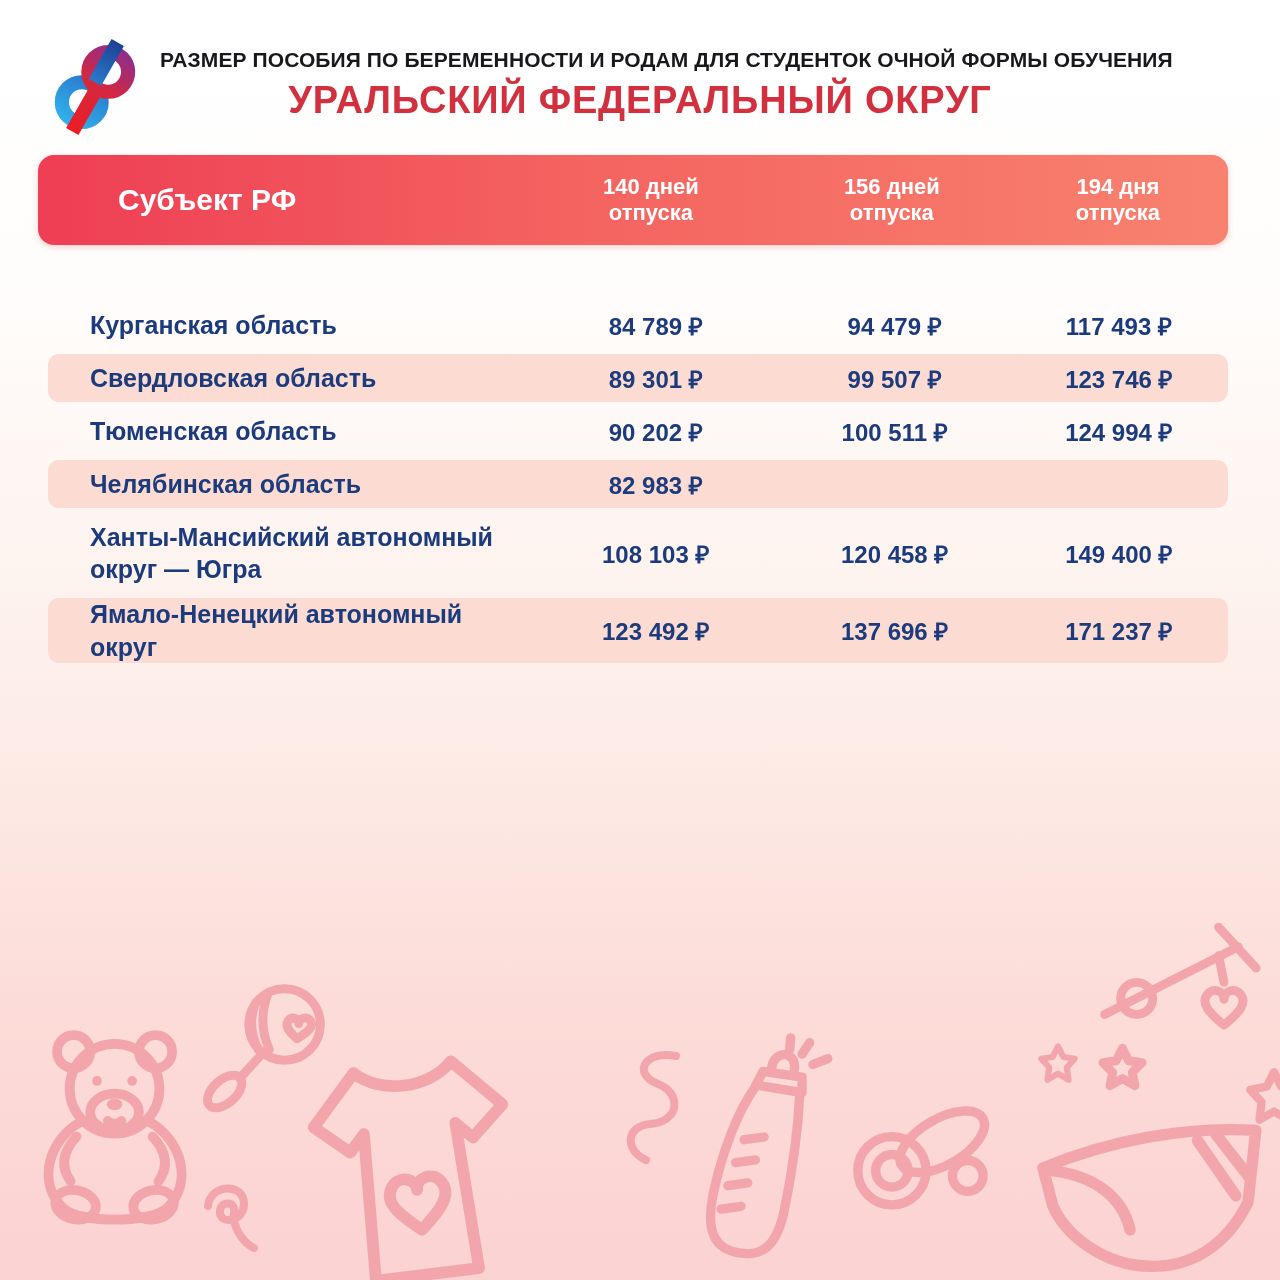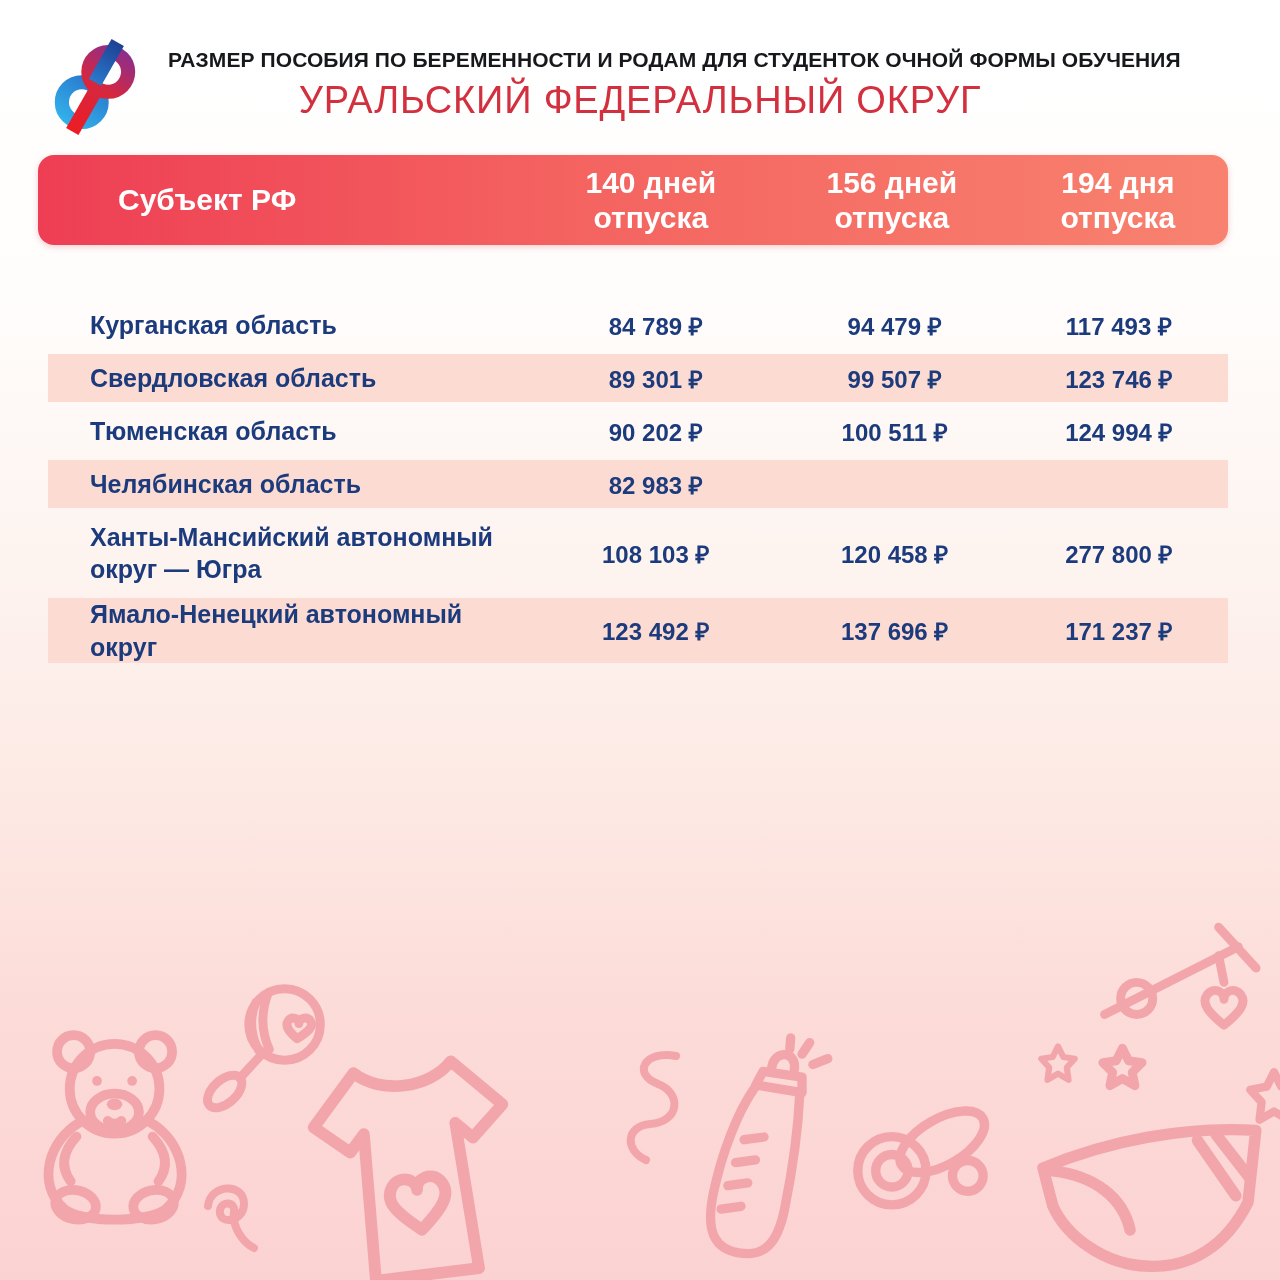--- a/index.html
+++ b/index.html
@@ -4,44 +4,44 @@
 <style>
   html,body { margin:0; padding:0; background:#e9e9e9; }
   .page {
     position:relative; width:1280px; height:1280px; overflow:hidden;
     font-family:"Liberation Sans", sans-serif;
     background:linear-gradient(180deg,#ffffff 0%,#fffdfc 22%,#fdf3ef 45%,#fde9e4 62%,#fcdcd8 78%,#fbd2d2 100%);
   }
   
   .logo { position:absolute; left:46px; top:34px; width:98px; height:106px; }
   .subtitle {
-    position:absolute; left:168px; top:48px; width:1000px;
+    position:absolute; left:160px; top:48px; width:1000px;
     font-size:21px; font-weight:600; color:#17181c; letter-spacing:0.1px; white-space:nowrap;
   }
   .title {
     position:absolute; left:0; top:79px; width:1280px; text-align:center;
-    font-size:38px; font-weight:400; color:#d2303e; letter-spacing:0.8px;
+    font-size:38px; font-weight:700; color:#d2303e; letter-spacing:0.8px;
   }
   
   .thead {
     position:absolute; left:38px; top:155px; width:1190px; height:90px;
     border-radius:16px; color:#ffffff;
     background:linear-gradient(90deg,#ee3e54 0%,#f46360 45%,#f8826f 100%);
     display:grid; grid-template-columns:41% 21% 19.5% 18.5%; align-items:center;
     box-shadow:0 2px 6px rgba(214,63,70,0.25);
   }
   .thead .corner { padding-left:80px; font-size:30px; font-weight:700; }
-  .thead .colhead { text-align:center; font-size:30px; font-weight:700; line-height:1.18; }
+  .thead .colhead { text-align:center; font-size:22px; font-weight:700; line-height:1.18; }
   
   .rows { position:absolute; left:48px; top:301px; width:1180px; }
   .trow {
     display:grid; grid-template-columns:41% 21% 19.5% 18.5%; align-items:center;
     min-height:48px; margin-bottom:5px;
   }
-  .trow.hl { background:#fcdcd2; }
+  .trow.hl { background:#fcdcd2;border-radius:11px; }
   .trow.tall { min-height:80px; }
   .region {
     padding-left:42px; font-size:25px; font-weight:700; color:#1c3b7d; line-height:1.3;
     max-width:445px;
   }
   .val { text-align:center; font-size:24px; font-weight:600; color:#1c3b7d; white-space:nowrap; }
   
   .deco { position:absolute; }
   .deco svg { display:block; overflow:visible; }
   .deco * { stroke:#f2a6ab; fill:none; stroke-linecap:round; stroke-linejoin:round; }
@@ -219,21 +219,21 @@
 
     <div class="trow hl">
       <div class="region">Челябинская область</div>
       <div class="val">82 983 ₽</div>
     </div>
 
     <div class="trow tall">
       <div class="region">Ханты-Мансийский автономный округ — Югра</div>
       <div class="val">108 103 ₽</div>
       <div class="val">120 458 ₽</div>
-      <div class="val">277 800 ₽</div>
+      <div class="val">149 400 ₽</div>
     </div>
 
     <div class="trow hl">
       <div class="region">Ямало-Ненецкий автономный округ</div>
       <div class="val">123 492 ₽</div>
       <div class="val">137 696 ₽</div>
       <div class="val">171 237 ₽</div>
     </div>
 
   </div>

